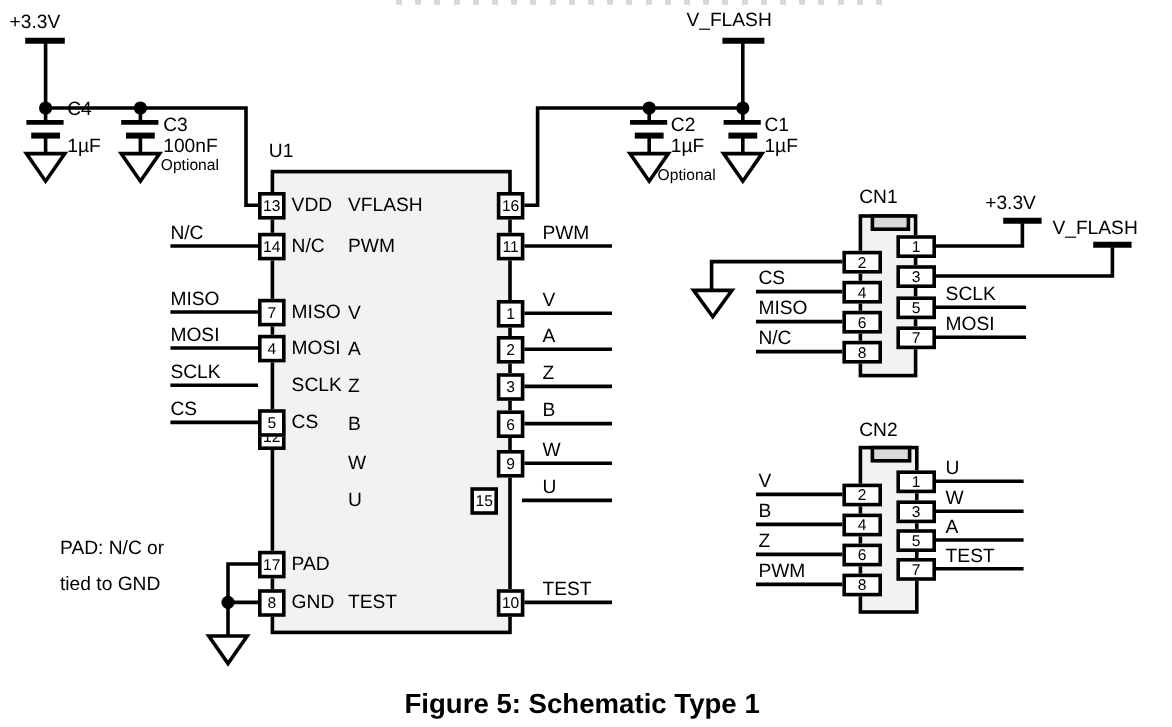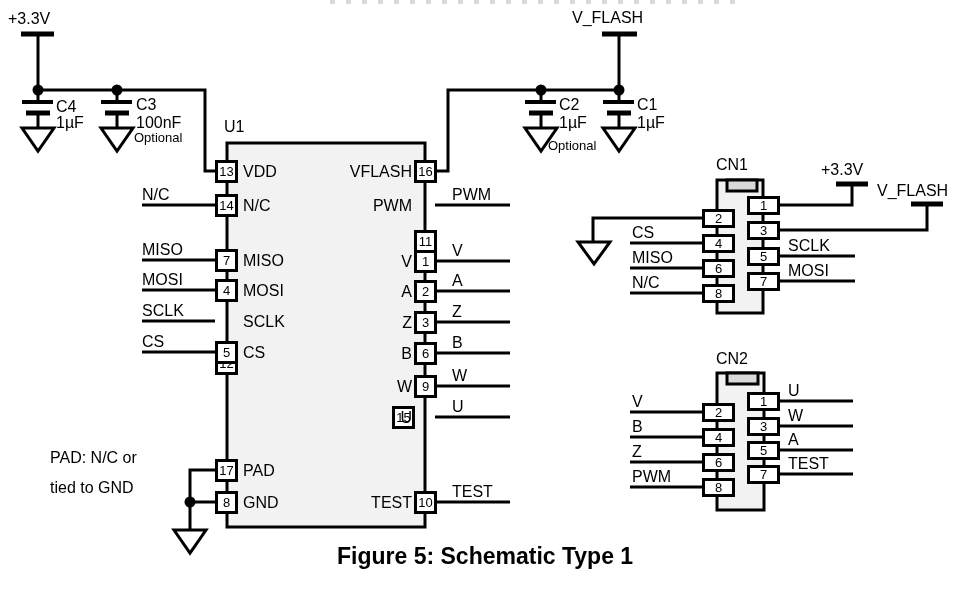--- a/index.html
+++ b/index.html
@@ -1,21 +1,21 @@
 <!DOCTYPE html>
 <html><head>
 <meta charset="utf-8">
 <style>
   html,body{margin:0;padding:0;background:#fff;}
   .canvas{position:relative;width:977px;height:606px;background:#ffffff;overflow:hidden;
           font-family:"Liberation Sans","DejaVu Sans",sans-serif;color:#000;}
   svg.wires{position:absolute;left:0;top:0;}
   .t{position:absolute;font-size:16px;line-height:23px;white-space:nowrap;}
   .t-sm{position:absolute;font-size:13px;line-height:14px;white-space:nowrap;}
-  .tr{text-align:right;width:122px;}
+  .tr{text-align:left;width:122px;}
   .pin{position:absolute;box-sizing:border-box;background:#fff;border:3px solid #000;
        display:flex;align-items:center;justify-content:center;
        font-size:13px;font-weight:400;}
   .pin-u1{width:23px;height:23px;}
   .pin-cn{width:33px;height:19px;}
   .caption{position:absolute;font-size:23px;font-weight:bold;white-space:nowrap;}
   .artifact{position:absolute;left:330px;top:0;width:410px;height:4px;opacity:.55;
     background:repeating-linear-gradient(90deg,#b9b9b9 0 5px,transparent 5px 16px);}
 </style>
 </head>
@@ -120,21 +120,21 @@
       <circle cx="117" cy="90" r="5.5"></circle>
       <circle cx="541" cy="90" r="5.5"></circle>
       <circle cx="619" cy="90" r="5.5"></circle>
       <circle cx="190" cy="502" r="5.5"></circle>
     </g>
   </svg>
 
   <div class="t" style="left:8px;top:7px;">+3.3V</div>
   <div class="t" style="left:572px;top:6px;">V_FLASH</div>
 
-  <div class="t" style="left:56px;top:95px;">C4</div>
+  <div class="t" style="left:56px;top:80px;">C4</div>
   <div class="t" style="left:56px;top:111px;">1µF</div>
   <div class="t" style="left:136px;top:93px;">C3</div>
   <div class="t" style="left:136px;top:111px;text-align:center;">100nF</div>
   <div class="t-sm" style="left:134px;top:131px;">Optional</div>
   <div class="t" style="left:559px;top:93px;">C2</div>
   <div class="t" style="left:559px;top:111px;">1µF</div>
   <div class="t-sm" style="left:548px;top:139px;">Optional</div>
   <div class="t" style="left:637px;top:93px;">C1</div>
   <div class="t" style="left:637px;top:111px;">1µF</div>
 
@@ -145,21 +145,21 @@
   <div class="pin pin-u1" style="left:215px;top:159.5px;">13</div>
   <div class="pin pin-u1" style="left:215px;top:193.5px;">14</div>
   <div class="pin pin-u1" style="left:215px;top:248.5px;">7</div>
   <div class="pin pin-u1" style="left:215px;top:278.5px;">4</div>
   <div class="pin pin-u1" style="left:215px;top:309.5px;margin-top:42px;">12</div>
   <div class="pin pin-u1" style="left:215px;top:340.5px;">5</div>
   <div class="pin pin-u1" style="left:215px;top:458.5px;">17</div>
   <div class="pin pin-u1" style="left:215px;top:490.5px;">8</div>
 
   <div class="pin pin-u1" style="left:414px;top:159.5px;">16</div>
-  <div class="pin pin-u1" style="left:414px;top:193.5px;margin-top:36px;">11</div>
+  <div class="pin pin-u1" style="left:414px;top:193.5px;">11</div>
   <div class="pin pin-u1" style="left:414px;top:249.5px;">1</div>
   <div class="pin pin-u1" style="left:414px;top:279.5px;">2</div>
   <div class="pin pin-u1" style="left:414px;top:310.5px;">3</div>
   <div class="pin pin-u1" style="left:414px;top:341.5px;">6</div>
   <div class="pin pin-u1" style="left:414px;top:374.5px;">9</div>
   <div class="pin pin-u1" style="left:392px;top:405.5px;">15</div>
   <div class="pin pin-u1" style="left:414px;top:490.5px;">10</div>
 
   <div class="t" style="left:243px;top:160px;">VDD</div>
   <div class="t" style="left:243px;top:194px;">N/C</div>
@@ -223,15 +223,15 @@
   <div class="pin pin-cn" style="left:747px;top:464.5px;">7</div>
   <div class="t" style="left:632px;top:390px;">V</div>
   <div class="t" style="left:632px;top:415px;">B</div>
   <div class="t" style="left:632px;top:440px;">Z</div>
   <div class="t" style="left:632px;top:465px;">PWM</div>
   <div class="t" style="left:788px;top:379px;">U</div>
   <div class="t" style="left:788px;top:404px;">W</div>
   <div class="t" style="left:788px;top:428px;">A</div>
   <div class="t" style="left:788px;top:452px;">TEST</div>
 
-  <div class="caption" style="left:337px;top:543px;">Figure 5: Schematic Type 1</div>
+  <div class="caption" style="left:337px;top:573px;">Figure 5: Schematic Type 1</div>
 
 </div>
 
 </body></html>

